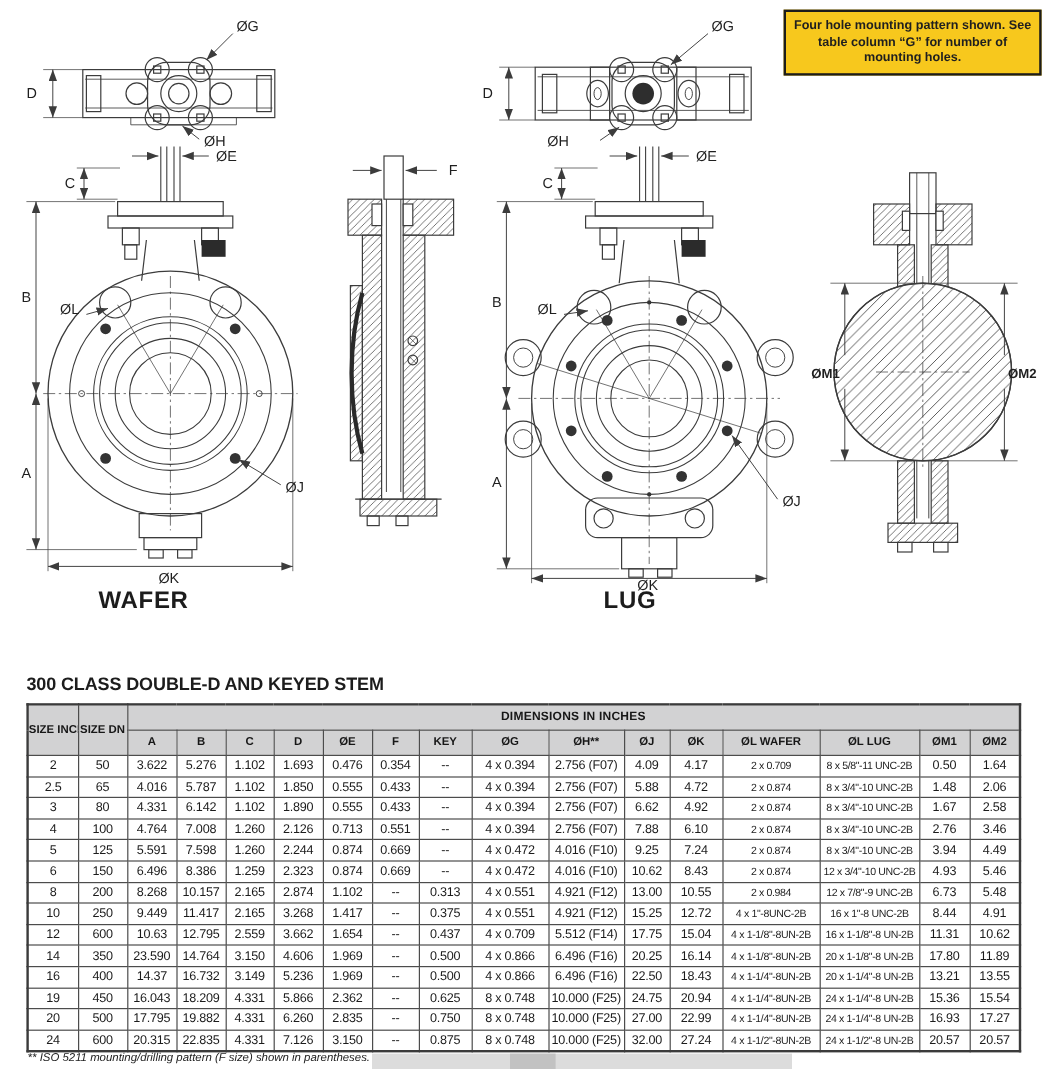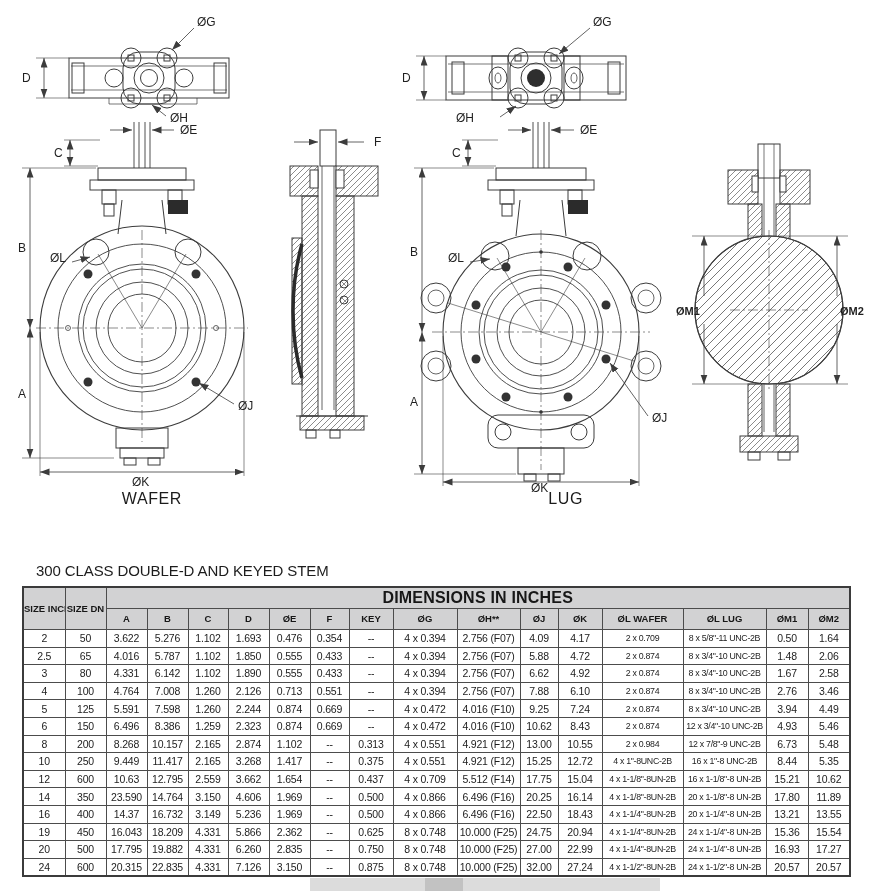--- a/index.html
+++ b/index.html
@@ -2,32 +2,32 @@
 <html><head>
 <meta charset="utf-8">
 <style>
   html,body{margin:0;padding:0;background:#fff}
   .page{position:relative;width:869px;height:891px;background:#ffffff;overflow:hidden;
         font-family:"Liberation Sans",sans-serif;color:#1c1c1c}
 
   .note{position:absolute;left:653px;top:8px;width:203px;background:#f7c81d;border:2px solid #1d1d1b;
         font-weight:bold;font-size:10.5px;line-height:1.3;text-align:center;color:#1f1f1f;padding:5px 4px}
 
-  .caption{position:absolute;font-weight:normal;font-size:16px;letter-spacing:.6px;text-align:right}
+  .caption{position:absolute;font-weight:bold;font-size:20px;letter-spacing:.6px;text-align:left}
   .cap-wafer{left:82px;top:490px;width:100px}
   .cap-lug{left:503px;top:490px;width:80px}
 
-  .title{position:absolute;left:36px;top:562px;font-size:15px;font-weight:normal;letter-spacing:-.1px}
+  .title{position:absolute;left:22px;top:562px;font-size:15px;font-weight:bold;letter-spacing:-.1px}
 
   table.dims{position:absolute;left:22px;top:586px;width:826px;border-collapse:collapse;table-layout:fixed;
              border:2px solid #3b3b3b}
   .dims th,.dims td{border:1px solid #4c4c4c;text-align:center;vertical-align:middle;
                     white-space:nowrap;overflow:hidden;padding:0}
   .dims th{background:#d2d2d3;font-size:9.5px;line-height:1.05;height:20px;color:#171717}
-  .dims th.grp{font-size:16px;letter-spacing:.2px}
+  .dims th.grp{font-size:10px;letter-spacing:.2px}
   .dims td{font-size:10.5px;height:16.6px;letter-spacing:-.2px}
   .dims td.narrow{font-size:8.8px;letter-spacing:-.3px}
 
   .footnote{position:absolute;left:23px;top:876px;font-style:italic;font-size:9.5px;color:#222}
 
   .hscroll{position:absolute;left:310px;top:878px;width:350px;height:13px;background:#dcdcdc}
   .hscroll .thumb{position:absolute;left:115px;top:0;width:38px;height:13px;background:#c2c2c2}
 
   svg.draw{position:absolute;overflow:visible}
   svg.draw text{font-family:"Liberation Sans",sans-serif;font-size:12px;fill:#1f1f1f}
@@ -53,20 +53,21 @@
       </marker>
       <pattern id="hatch" patternUnits="userSpaceOnUse" width="6" height="6">
         <path d="M0,6 L6,0" stroke="#5a5a5a" stroke-width="0.7"></path>
       </pattern>
       <pattern id="hatch2" patternUnits="userSpaceOnUse" width="9" height="9">
         <path d="M0,9 L9,0" stroke="#555" stroke-width="0.8"></path>
       </pattern>
     </defs>
   </svg>
 
+  <div class="note">Four hole mounting pattern shown. See table column “G” for number of mounting holes.</div>
 
   <svg class="draw sv-wafer-top" width="250" height="116" viewBox="0 0 250 116">
     <g stroke="#3c3c3c" fill="none" stroke-width="1">
       <rect x="55" y="48" width="160" height="40"></rect>
       <path d="M57,56 H213 M57,80 H213" stroke-width="0.7"></path>
       <rect x="58" y="53" width="12" height="30"></rect>
       <rect x="200" y="53" width="12" height="30"></rect>
       <path d="M95,88 v6 h88 v-6" stroke-width="0.7"></path>
       <circle cx="117" cy="48" r="10"></circle>
         <circle cx="153" cy="48" r="10"></circle>
@@ -501,39 +502,39 @@
           <td>1.417</td>
           <td>--</td>
           <td>0.375</td>
           <td>4 x 0.551</td>
           <td>4.921 (F12)</td>
           <td>15.25</td>
           <td>12.72</td>
           <td class="narrow">4 x 1"-8UNC-2B</td>
           <td class="narrow">16 x 1"-8 UNC-2B</td>
           <td>8.44</td>
-          <td>5.35</td>
+          <td>4.91</td>
         </tr>
         <tr>
           <td>12</td>
           <td>600</td>
           <td>10.63</td>
           <td>12.795</td>
           <td>2.559</td>
           <td>3.662</td>
           <td>1.654</td>
           <td>--</td>
           <td>0.437</td>
           <td>4 x 0.709</td>
           <td>5.512 (F14)</td>
           <td>17.75</td>
           <td>15.04</td>
           <td class="narrow">4 x 1-1/8"-8UN-2B</td>
           <td class="narrow">16 x 1-1/8"-8 UN-2B</td>
-          <td>15.21</td>
+          <td>11.31</td>
           <td>10.62</td>
         </tr>
         <tr>
           <td>14</td>
           <td>350</td>
           <td>23.590</td>
           <td>14.764</td>
           <td>3.150</td>
           <td>4.606</td>
           <td>1.969</td>
@@ -620,18 +621,19 @@
           <td>32.00</td>
           <td>27.24</td>
           <td class="narrow">4 x 1-1/2"-8UN-2B</td>
           <td class="narrow">24 x 1-1/2"-8 UN-2B</td>
           <td>20.57</td>
           <td>20.57</td>
         </tr>
       </tbody>
   </table>
 
+  <div class="footnote">** ISO 5211 mounting/drilling pattern (F size) shown in parentheses.</div>
 
   <div class="hscroll">
     <div class="thumb"></div>
   </div>
 
 </div>
 
 </body></html>

